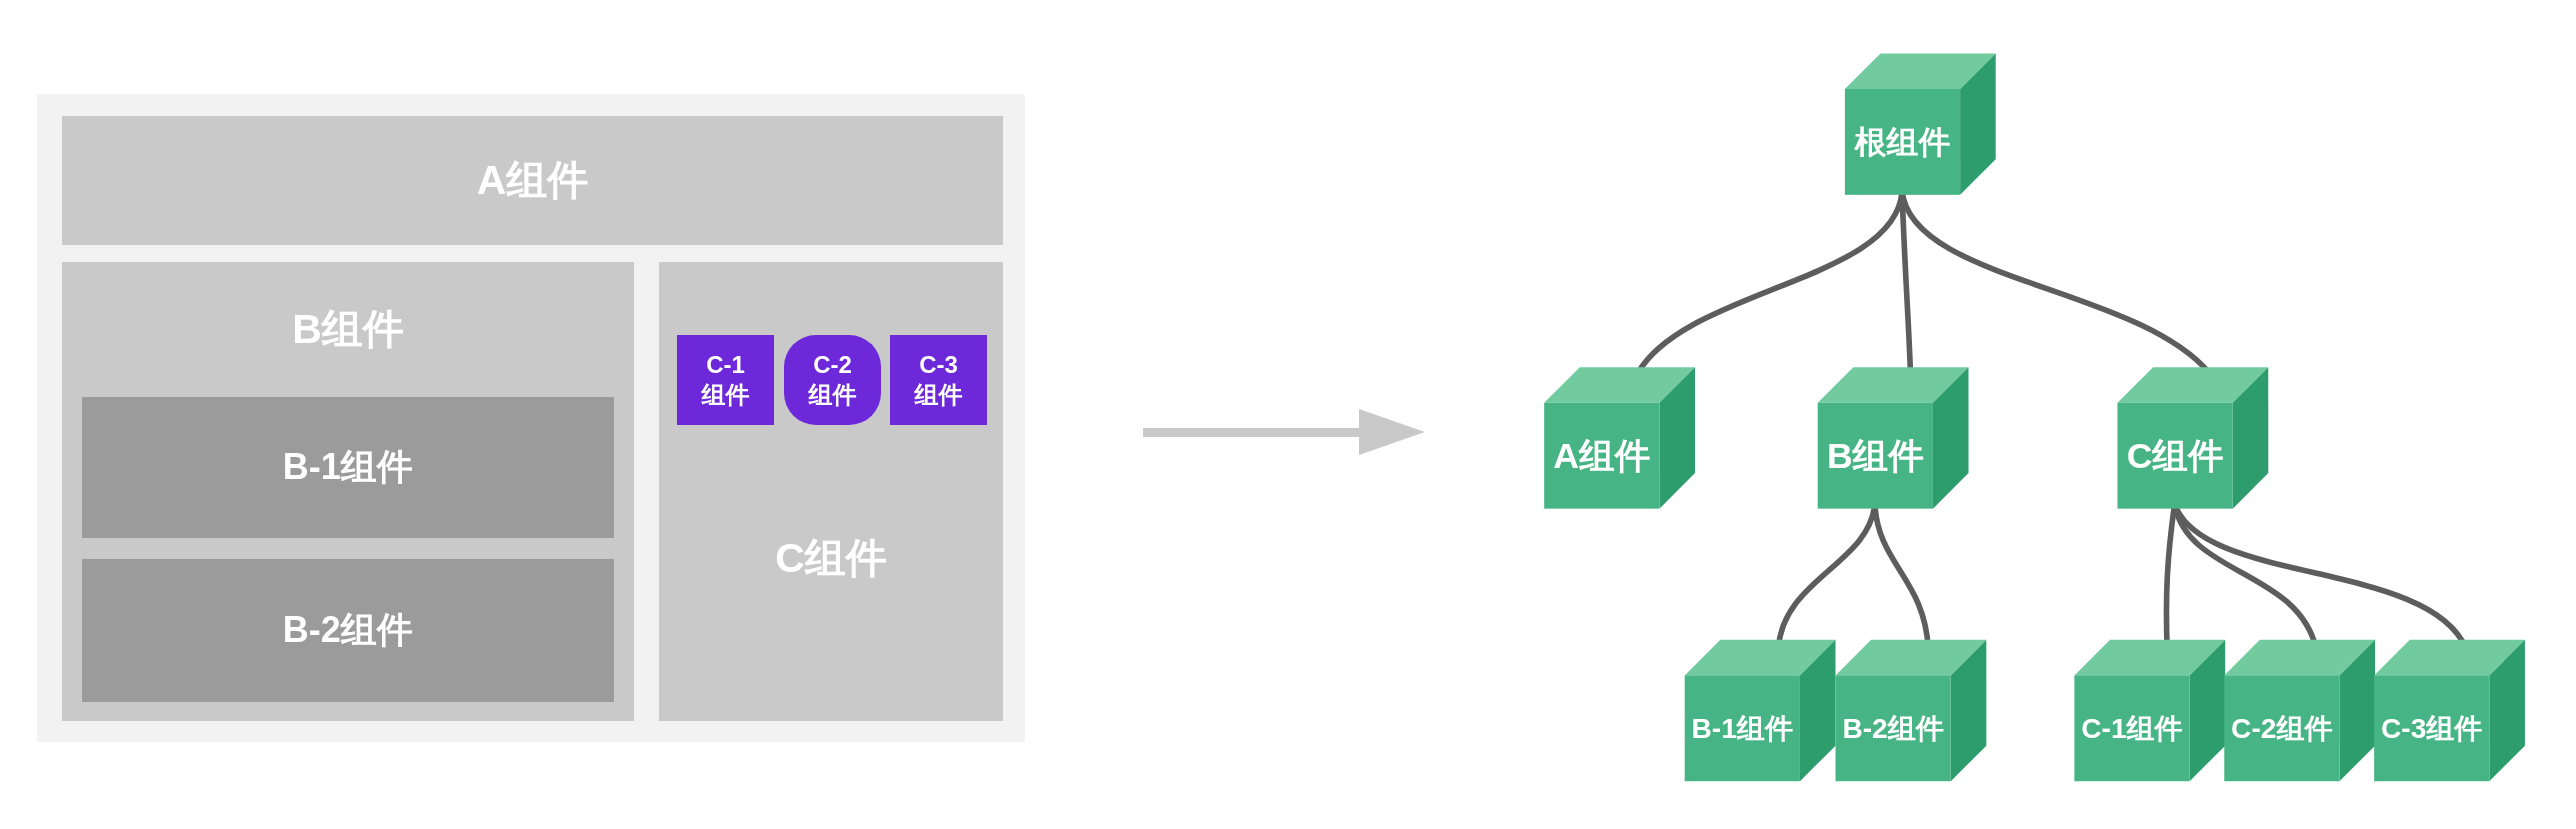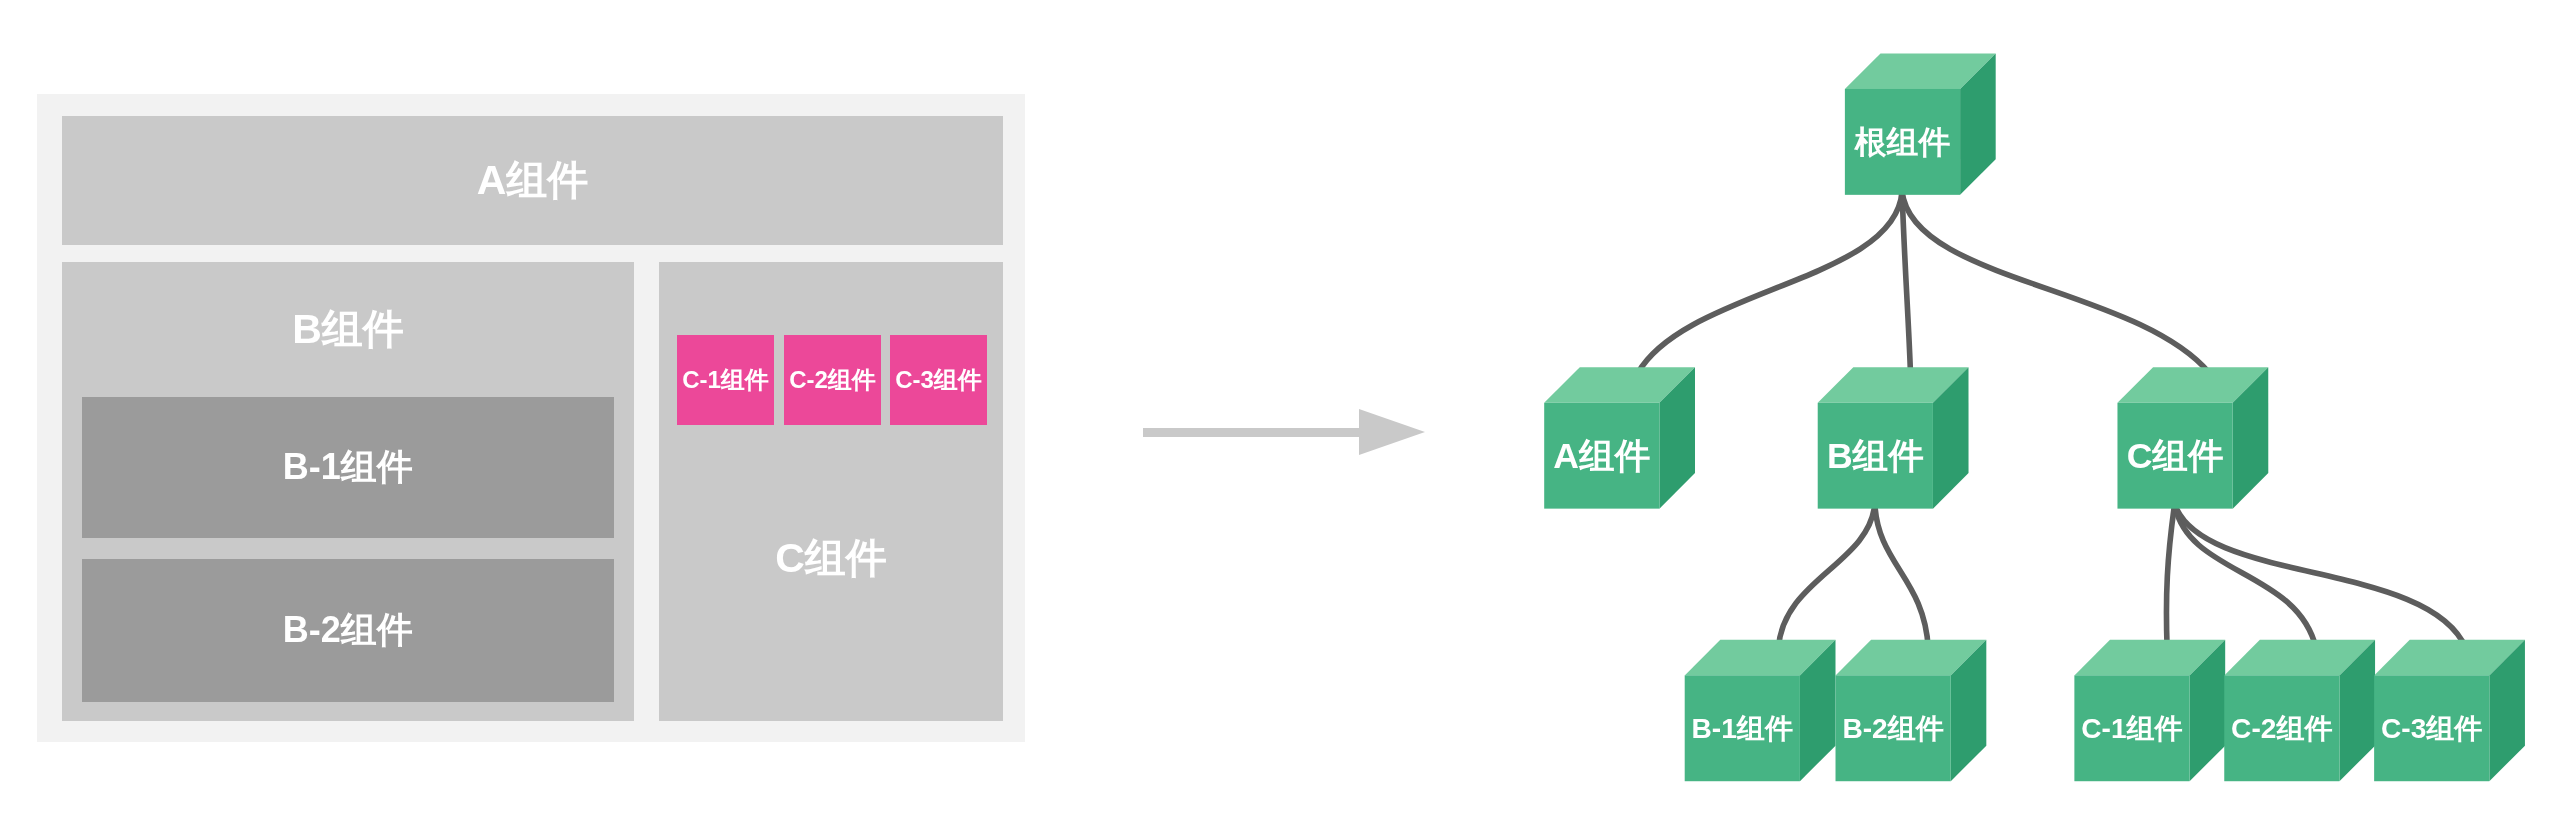--- a/index.html
+++ b/index.html
@@ -69,26 +69,27 @@
   #box-c {
     position: absolute;
     left: 622px; top: 168px;
     width: 344px; height: 459px;
     background: #c9c9c9;
   }
   .c-small {
     position: absolute;
     top: 73px;
     width: 97px; height: 90px;
-    background: #ec4899;
+    background: #6d28d9;
     font-size: 24px;
     line-height: 1.25;
+    flex-direction: column;
   }
   #box-c1 { left: 18px; }
-  #box-c2 { left: 125px; }
+  #box-c2 { left: 125px; border-radius: 32px; }
   #box-c3 { left: 231px; text-align: right; }
   #box-c-title {
     position: absolute;
     left: 0; top: 268px;
     width: 100%; height: 56px;
     font-size: 41px;
   }
   
   #transform-arrow {
     position: absolute;

